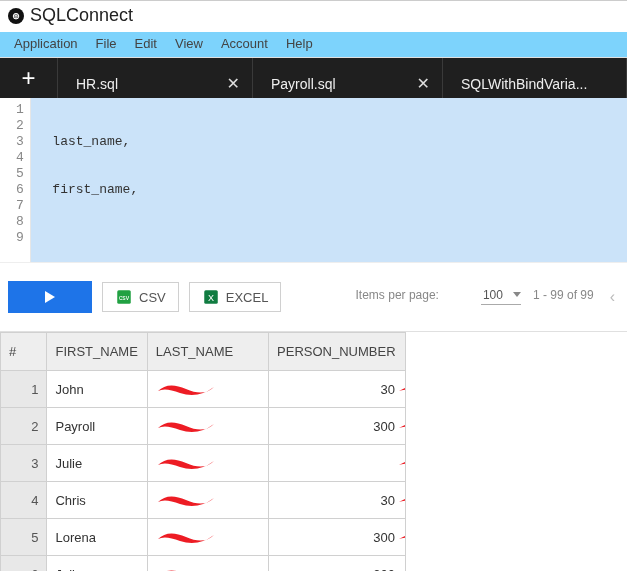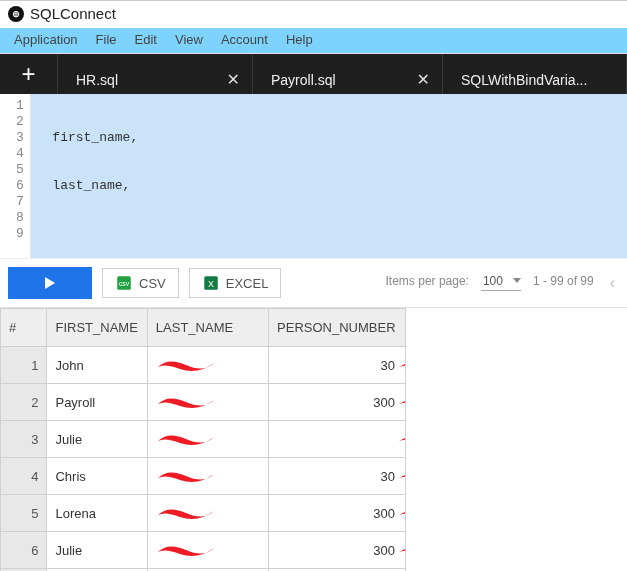--- a/index.html
+++ b/index.html
@@ -24,21 +24,21 @@
     width: 16px; height: 16px;
     background: #111;
     border-radius: 50%;
     display: flex;
     align-items: center;
     justify-content: center;
     color: #fff;
     font-size: 9px;
     font-weight: bold;
   }
-  .titlebar-text { font-size: 15px; color: #222; }
+  .titlebar-text { font-size: 18px; color: #222; }
   .menubar {
     display: flex;
     gap: 18px;
     padding: 4px 14px 6px 14px;
     background: #7dd3fc;
     font-size: 13px;
     color: #444;
     border-bottom: 1px solid #e0e0e0;
   }
   .menubar span { cursor: default; }
@@ -94,21 +94,21 @@
     padding: 4px 0 0 6px;
     white-space: pre;
     width: 100%;
   }
   .code-line { height: 16px; }
   .kw { color: #0b4fa2; }
   .toolbar {
     display: flex;
     align-items: center;
     gap: 10px;
-    padding: 8px 8px;
+    padding: 18px 8px;
     border-top: 1px solid #eee;
     border-bottom: 1px solid #e0e0e0;
   }
   .run-btn {
     width: 84px;
     height: 32px;
     background: #1e74e8;
     display: flex;
     align-items: center;
     justify-content: center;
@@ -134,20 +134,21 @@
     color: #888;
     font-size: 12px;
   }
   .sel {
     border: none;
     border-bottom: 1px solid #aaa;
     color: #555;
     padding: 2px 18px 2px 2px;
     background: transparent;
     position: relative;
+    margin-left: 30px;
   }
   .sel-wrap { position: relative; }
   .sel-arrow {
     position: absolute; right: 0; top: 4px;
     border-left: 4px solid transparent;
     border-right: 4px solid transparent;
     border-top: 5px solid #888;
   }
   .chev { color: #bbb; font-size: 16px; padding: 0 4px; }
   table.grid {
@@ -225,22 +226,22 @@
     <div>2</div>
     <div>3</div>
     <div>4</div>
     <div>5</div>
     <div>6</div>
     <div>7</div>
     <div>8</div>
     <div>9</div>
   </div>
   <div class="code">
+    <div class="code-line"><span>  last_name,</span></div>
     <div class="code-line"><span>  first_name,</span></div>
-    <div class="code-line"><span>  last_name,</span></div>
     
     
     
     
     
     
     
   </div>
 </div>
 

